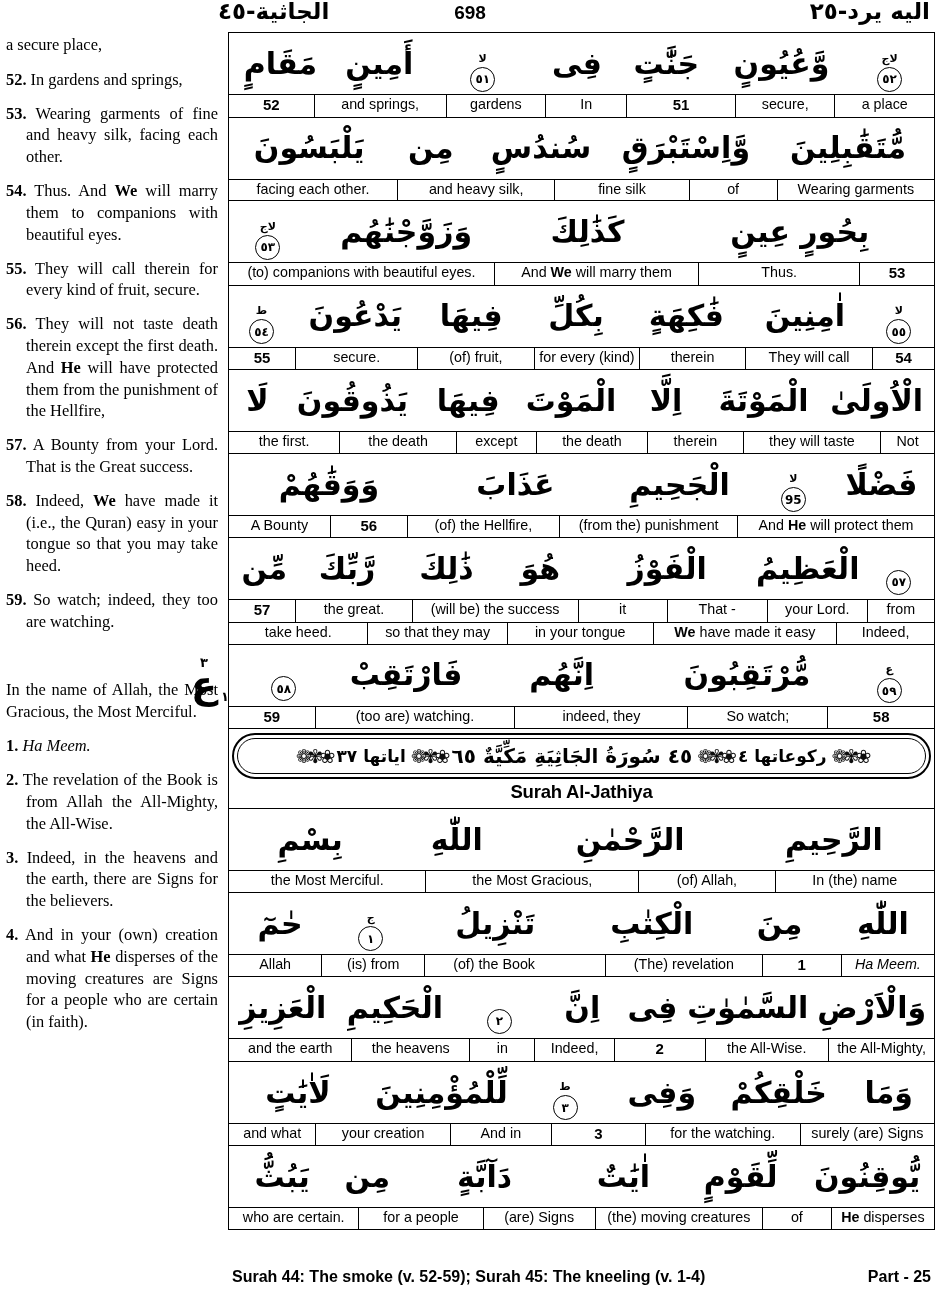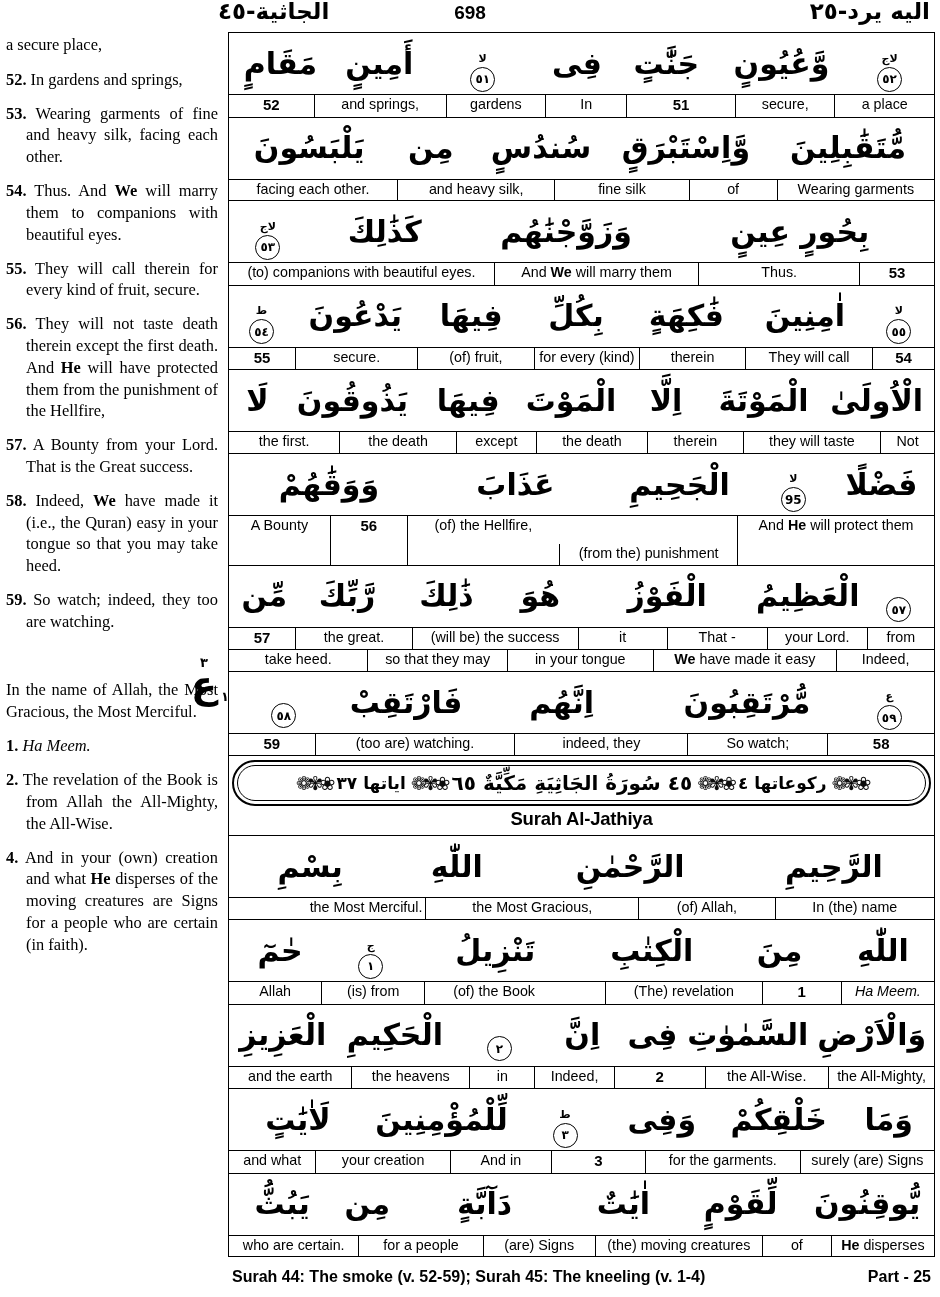--- a/index.html
+++ b/index.html
@@ -295,20 +295,21 @@
       <div class="tr-para"><span class="tr-num">54.</span> <span>Thus. And <b>We</b> will marry them to companions with beautiful eyes.</span></div>
       <div class="tr-para"><span class="tr-num">55.</span> <span>They will call therein for every kind of fruit, secure.</span></div>
       <div class="tr-para"><span class="tr-num">56.</span> <span>They will not taste death therein except the first death. And <b>He</b> will have protected them from the punishment of the Hellfire,</span></div>
       <div class="tr-para"><span class="tr-num">57.</span> <span>A Bounty from your Lord. That is the Great success.</span></div>
       <div class="tr-para"><span class="tr-num">58.</span> <span>Indeed, <b>We</b> have made it (i.e., the Quran) easy in your tongue so that you may take heed.</span></div>
       <div class="tr-para"><span class="tr-num">59.</span> <span>So watch; indeed, they too are watching.</span></div>
       <div class="spacer-gap"></div>
       <div class="tr-para cont"><span>In the name of Allah, the Most Gracious, the Most Merciful.</span></div>
       <div class="tr-para"><span class="tr-num">1.</span> <span><i>Ha Meem.</i></span></div>
       <div class="tr-para"><span class="tr-num">2.</span> <span>The revelation of the Book is from Allah the All-Mighty, the All-Wise.</span></div>
+      <div class="tr-para"><span class="tr-num">3.</span> <span>Indeed, in the heavens and the earth, there are Signs for the believers.</span></div>
       <div class="tr-para"><span class="tr-num">4.</span> <span>And in your (own) creation and what <b>He</b> disperses of the moving creatures are Signs for a people who are certain (in faith).</span></div>
     </div>
 
   <div class="hizb-marker">
     <span class="hz-top">٣</span>
     <span class="hz-mid">ع</span>
     <span class="hz-bot">١٧</span>
   </div>
 
   <div class="qtable" id="qtable">
@@ -348,22 +349,22 @@
         <div class="tr-cell" style="flex: 0.7 1 0px;">of</div>
         <div class="tr-cell" style="flex: 1.1 1 0px;">fine silk</div>
         <div class="tr-cell" style="flex: 1.3 1 0px;">and heavy silk,</div>
         <div class="tr-cell" style="flex: 1.4 1 0px;">facing each other.</div>
       </div>
       <div class="ar-row">
         <div class="ar-cell" style="flex: 0.55 1 0px;"><span class="mark-wrap">
             <span class="mark-sup">لاج</span>
             <span class="ayah-mark">٥٣</span>
           </span></div>
+        <div class="ar-cell" style="flex: 1.6 1 0px;">وَزَوَّجْنَٰهُم</div>
         <div class="ar-cell" style="flex: 1.25 1 0px;">كَذَٰلِكَ</div>
-        <div class="ar-cell" style="flex: 1.6 1 0px;">وَزَوَّجْنَٰهُم</div>
         <div class="ar-cell" style="flex: 2.1 1 0px;">بِحُورٍ عِينٍ</div>
       </div>
       <div class="tr-row">
         <div class="tr-cell num" style="flex: 0.55 1 0px;">53</div>
         <div class="tr-cell" style="flex: 1.25 1 0px;">Thus.</div>
         <div class="tr-cell" style="flex: 1.6 1 0px;">And <b>We</b> will marry them</div>
         <div class="tr-cell" style="flex: 2.1 1 0px;">(to) companions with beautiful eyes.</div>
       </div>
       <div class="ar-row">
         <div class="ar-cell" style="flex: 0.5 1 0px;"><span class="mark-wrap">
@@ -412,21 +413,21 @@
         <div class="ar-cell" style="flex: 1.35 1 0px;">عَذَابَ</div>
         <div class="ar-cell" style="flex: 1.15 1 0px;">الْجَحِيمِ</div>
         <div class="ar-cell" style="flex: 0.55 1 0px;"><span class="mark-wrap">
             <span class="mark-sup">لا</span>
             <span class="ayah-mark">95</span>
           </span></div>
         <div class="ar-cell" style="flex: 0.75 1 0px;">فَضْلًا</div>
       </div>
       <div class="tr-row">
         <div class="tr-cell" style="flex: 1.5 1 0px;">And <b>He</b> will protect them</div>
-        <div class="tr-cell" style="flex: 1.35 1 0px; margin-top: 28px;">(from the) punishment</div>
+        <div class="tr-cell" style="flex: 1.35 1 0px;">(from the) punishment</div>
         <div class="tr-cell" style="flex: 1.15 1 0px;">(of) the Hellfire,</div>
         <div class="tr-cell num" style="flex: 0.55 1 0px;">56</div>
         <div class="tr-cell" style="flex: 0.75 1 0px;">A Bounty</div>
       </div>
       <div class="ar-row">
         <div class="ar-cell" style="flex: 0.55 1 0px;">مِّن</div>
         <div class="ar-cell" style="flex: 0.85 1 0px;">رَّبِّكَ</div>
         <div class="ar-cell" style="flex: 0.85 1 0px;">ذَٰلِكَ</div>
         <div class="ar-cell" style="flex: 0.75 1 0px;">هُوَ</div>
         <div class="ar-cell" style="flex: 1.45 1 0px;">الْفَوْزُ</div>
@@ -489,21 +490,21 @@
       <div class="ar-row">
         <div class="ar-cell" style="flex: 1 1 0px;">بِسْمِ</div>
         <div class="ar-cell" style="flex: 0.85 1 0px;">اللّٰهِ</div>
         <div class="ar-cell" style="flex: 1.35 1 0px;">الرَّحْمٰنِ</div>
         <div class="ar-cell" style="flex: 1.25 1 0px;">الرَّحِيمِ</div>
       </div>
       <div class="tr-row">
         <div class="tr-cell" style="flex: 1 1 0px;">In (the) name</div>
         <div class="tr-cell" style="flex: 0.85 1 0px;">(of) Allah,</div>
         <div class="tr-cell" style="flex: 1.35 1 0px;">the Most Gracious,</div>
-        <div class="tr-cell" style="flex: 1.25 1 0px; text-align: right;">the Most Merciful.</div>
+        <div class="tr-cell" style="flex: 1.25 1 0px;">the Most Merciful.</div>
       </div>
       <div class="ar-row">
         <div class="ar-cell" style="flex: 0.72 1 0px;">حٰمٓ</div>
         <div class="ar-cell" style="flex: 0.6 1 0px;"><span class="mark-wrap">
             <span class="mark-sup">ج</span>
             <span class="ayah-mark">١</span>
           </span></div>
         <div class="ar-cell" style="flex: 1.25 1 0px;">تَنْزِيلُ</div>
         <div class="ar-cell" style="flex: 1.1 1 0px;">الْكِتٰبِ</div>
         <div class="ar-cell" style="flex: 0.8 1 0px;">مِنَ</div>
@@ -544,21 +545,21 @@
         <div class="ar-cell" style="flex: 0.65 1 0px;"><span class="mark-wrap">
             <span class="mark-sup">ط</span>
             <span class="ayah-mark">٣</span>
           </span></div>
         <div class="ar-cell" style="flex: 0.7 1 0px;">وَفِى</div>
         <div class="ar-cell" style="flex: 0.95 1 0px;">خَلْقِكُمْ</div>
         <div class="ar-cell" style="flex: 0.6 1 0px;">وَمَا</div>
       </div>
       <div class="tr-row">
         <div class="tr-cell" style="flex: 0.95 1 0px;">surely (are) Signs</div>
-        <div class="tr-cell" style="flex: 1.1 1 0px;">for the garments.</div>
+        <div class="tr-cell" style="flex: 1.1 1 0px;">for the watching.</div>
         <div class="tr-cell num" style="flex: 0.65 1 0px;">3</div>
         <div class="tr-cell" style="flex: 0.7 1 0px;">And in</div>
         <div class="tr-cell" style="flex: 0.95 1 0px;">your creation</div>
         <div class="tr-cell" style="flex: 0.6 1 0px;">and what</div>
       </div>
       <div class="ar-row">
         <div class="ar-cell" style="flex: 0.78 1 0px;">يَبُثُّ</div>
         <div class="ar-cell" style="flex: 0.5 1 0px;">مِن</div>
         <div class="ar-cell" style="flex: 1.3 1 0px;">دَآبَّةٍ</div>
         <div class="ar-cell" style="flex: 0.85 1 0px;">اٰيَٰتٌ</div>

